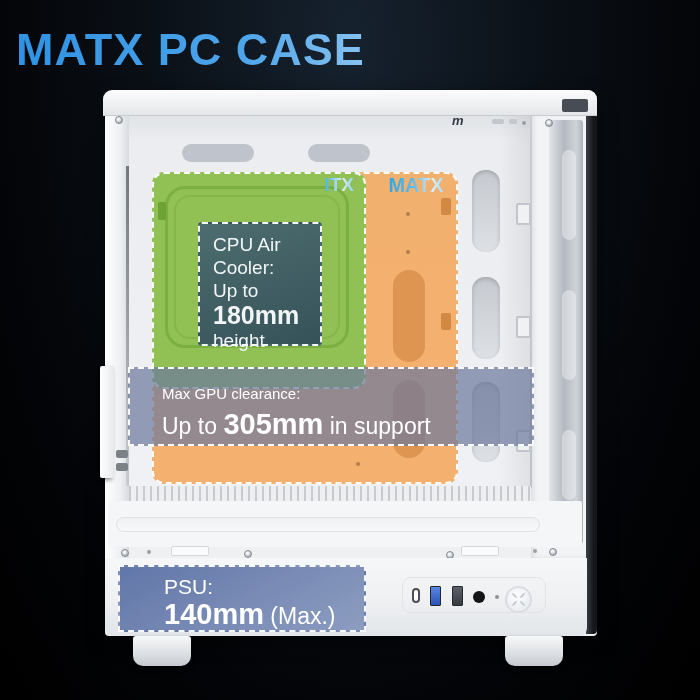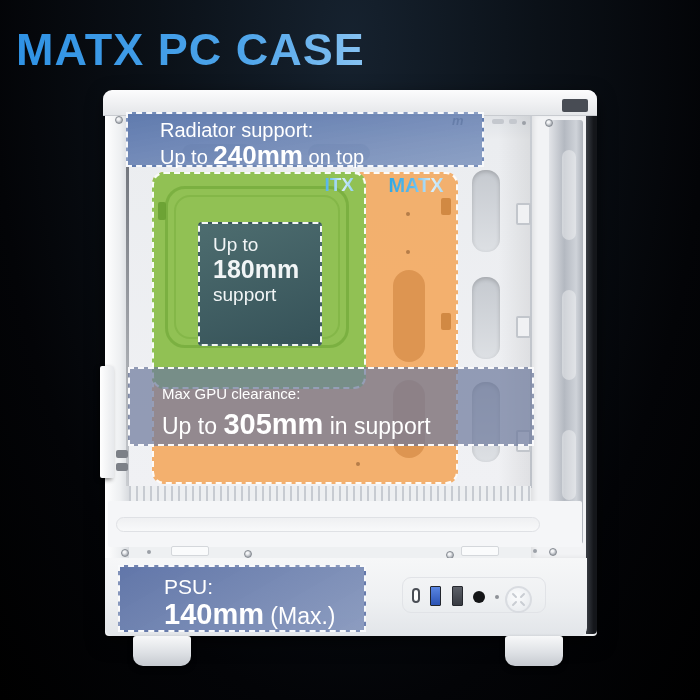--- a/index.html
+++ b/index.html
@@ -170,29 +170,27 @@
   <div class="abs green-region dashed">
     <div class="abs green-inner1"></div>
     <div class="abs green-inner2"></div>
     <div class="abs green-tab"></div>
   </div>
 
   <div class="abs chip-label itx-label">ITX</div>
   <div class="abs chip-label matx-label">MATX</div>
 
   <div class="abs cpu-box dashed">
+    <div class="ln">CPU Air</div>
+    <div class="ln">Cooler:</div>
     <div class="ln">Up to</div>
     <div class="big">180mm</div>
-    <div class="ln">support</div>
-  </div>
-
-  <div class="abs banner radiator-banner dashed">
-    <div class="l1">Radiator support:</div>
-    <div class="l2"><span>Up to </span><span class="big">240mm</span><span> on top</span></div>
-  </div>
+    <div class="ln">height</div>
+  </div>
+
 
   <div class="abs banner gpu-banner dashed">
     <div class="l1">Max GPU clearance:</div>
     <div class="l2"><span>Up to </span><span class="big">305mm</span><span> in support</span></div>
   </div>
 
   <div class="abs banner psu-banner dashed">
     <div class="l1">PSU:</div>
     <div class="l2"><span class="big">140mm</span><span> (Max.)</span></div>
   </div>

